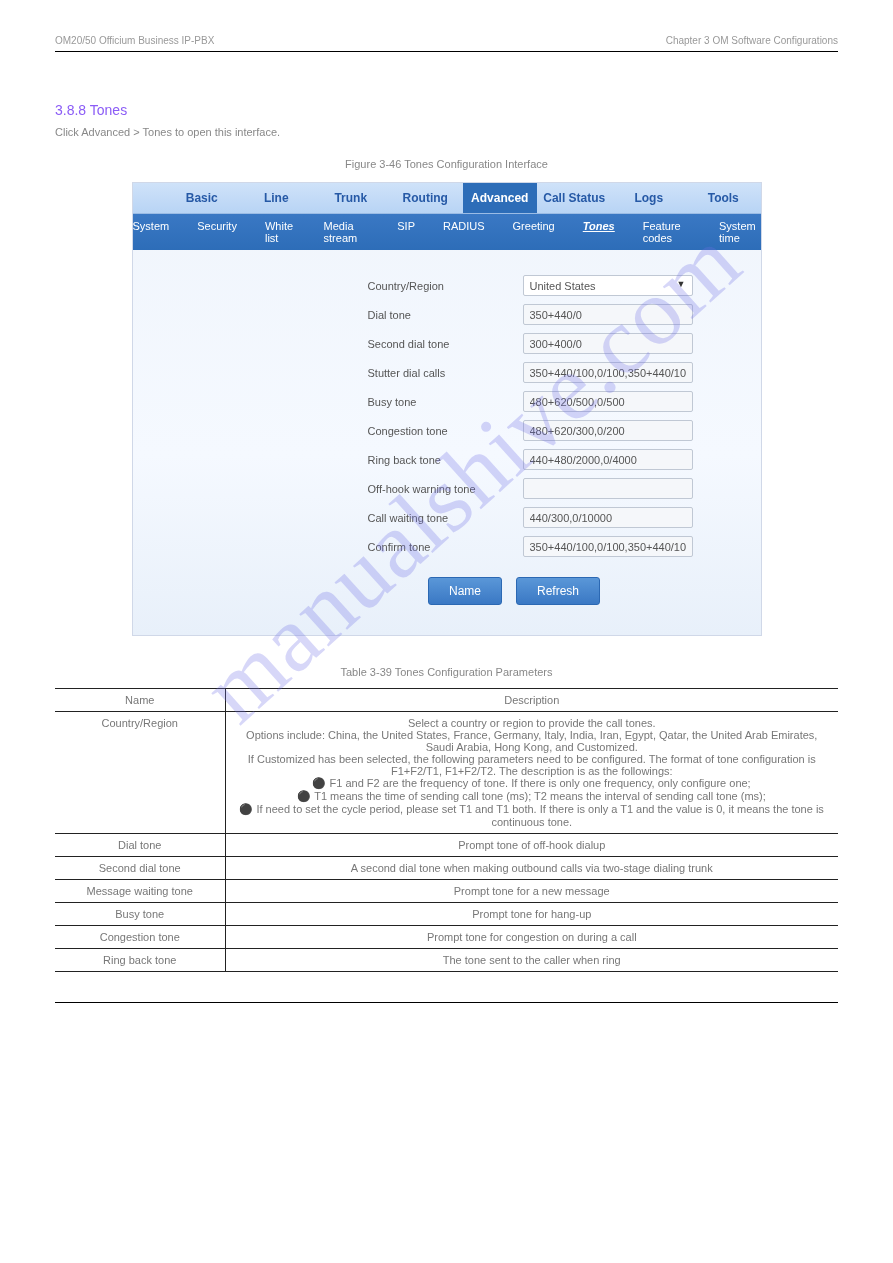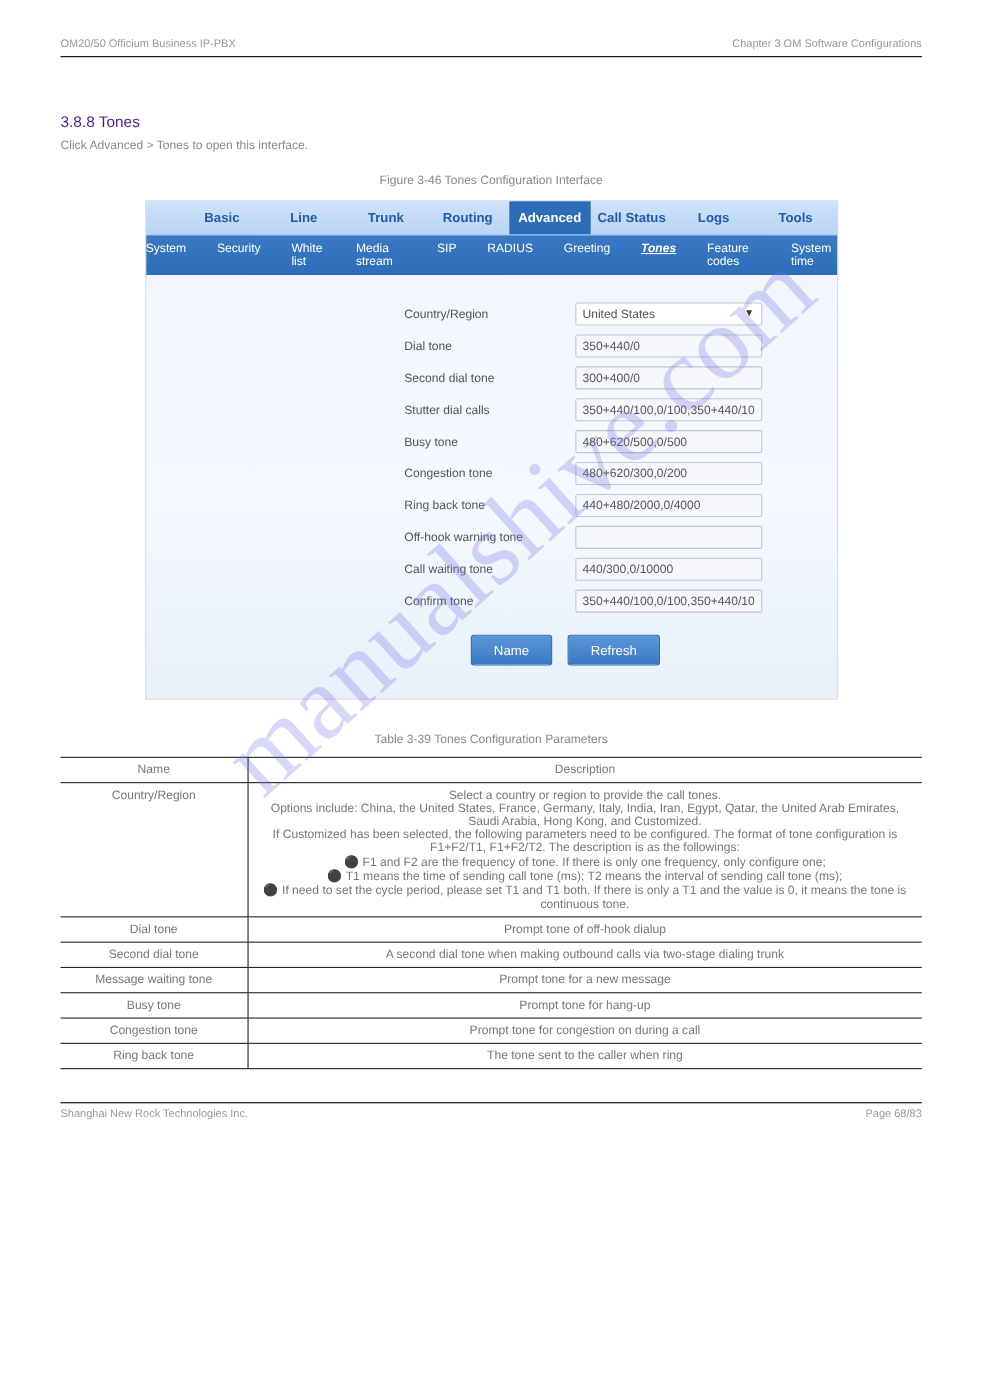--- a/index.html
+++ b/index.html
@@ -19,21 +19,21 @@
     }
     .header-row {
       display: flex;
       justify-content: space-between;
       font-size: 10px;
       color: #999;
       margin-bottom: 5px;
     }
     .section-heading {
       font-size: 14px;
-      color: #4c1d95;
+      color: #8b5cf6;
       margin: 50px 0 8px;
     }
     .section-sub {
       font-size: 11px;
       color: #888;
       margin-bottom: 20px;
     }
     .figure-caption {
       text-align: center;
       font-size: 11px;
@@ -319,19 +319,15 @@
           <td style="white-space: pre-line;">Prompt tone for congestion on during a call</td>
         </tr>
         <tr>
           <td>Ring back tone</td>
           <td style="white-space: pre-line;">The tone sent to the caller when ring</td>
         </tr>
       </tbody>
   </table>
 
   <div class="footer-line"></div>
-  <div class="footer-row">
-    <span>Shanghai New Rock Technologies Inc.</span>
-    <span>Page 68/83</span>
-  </div>
 
   <div class="watermark">manualshive.com</div>
 </div>
 
 </body></html>

